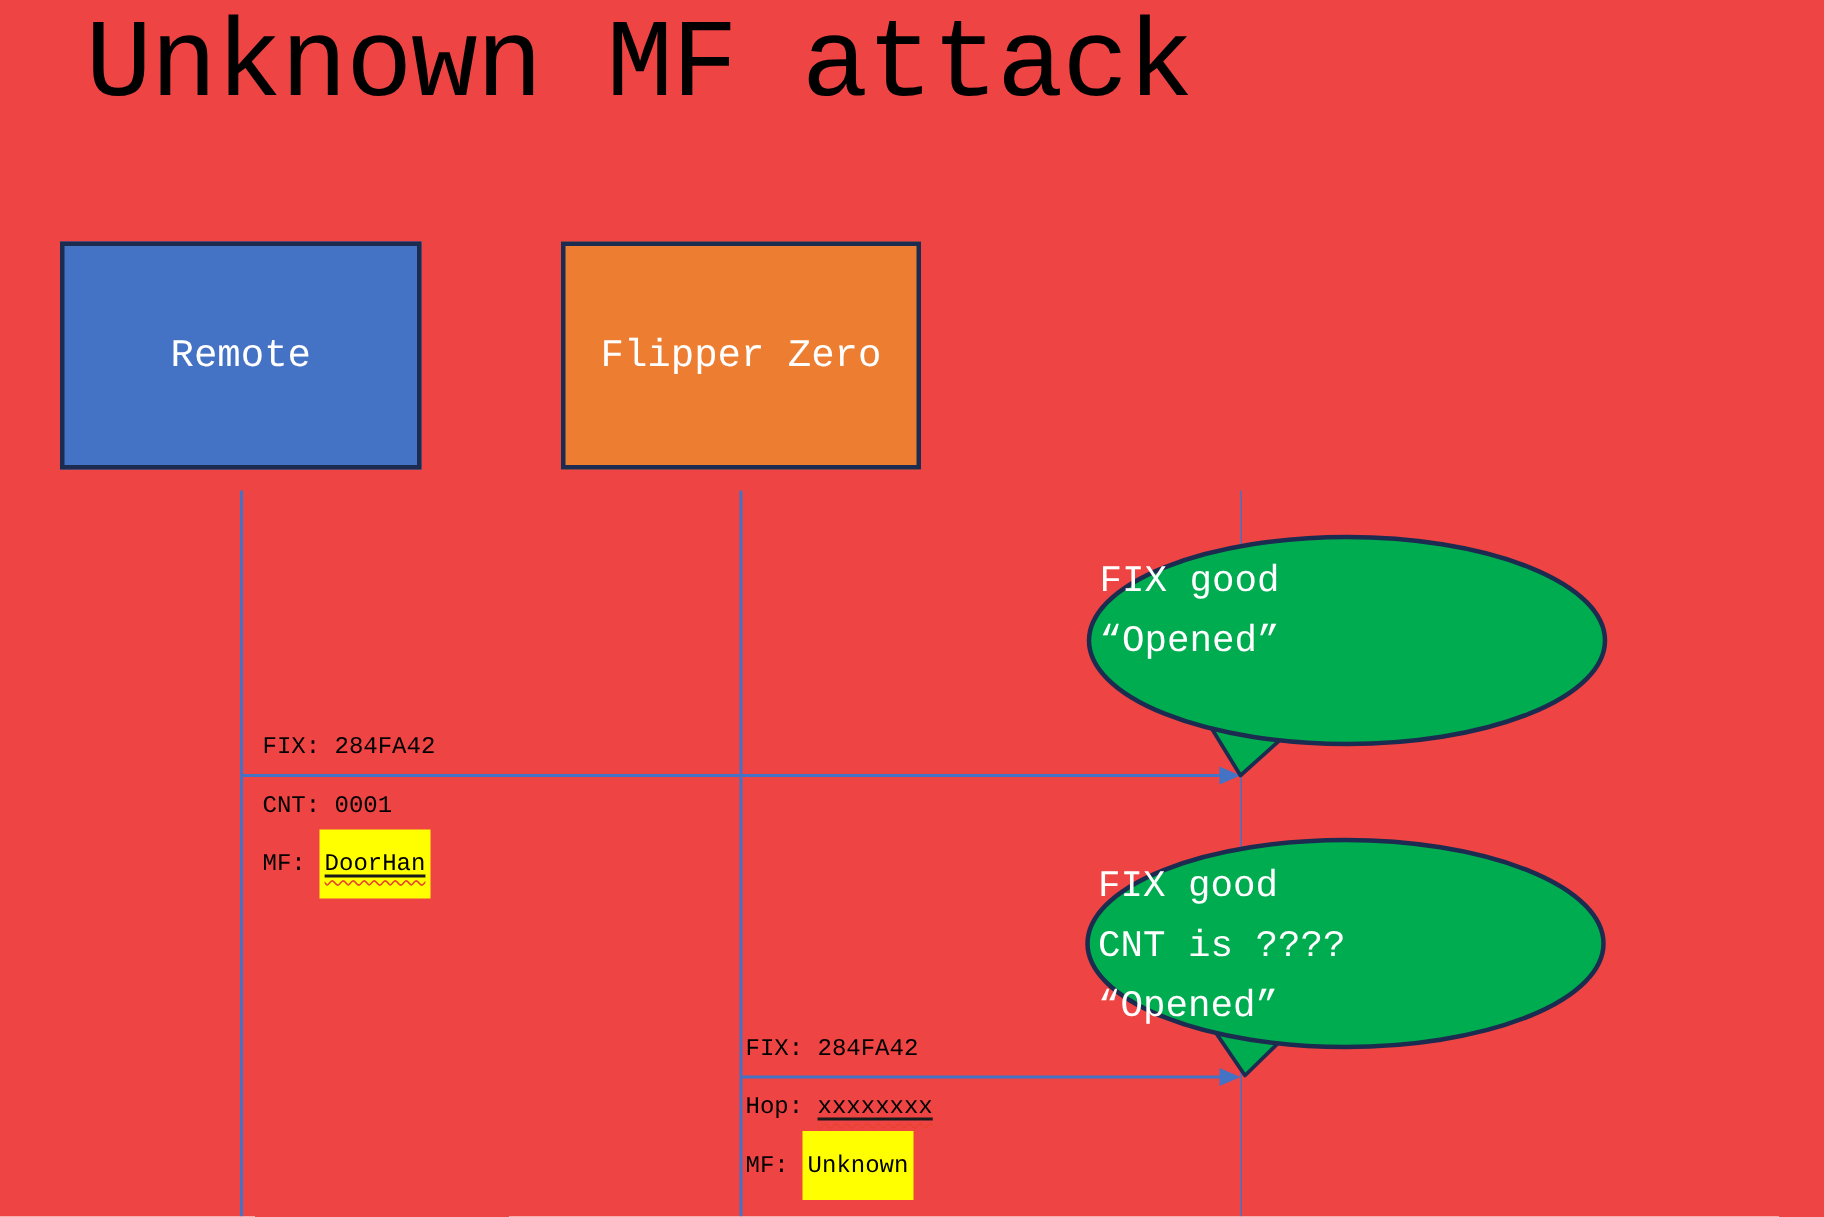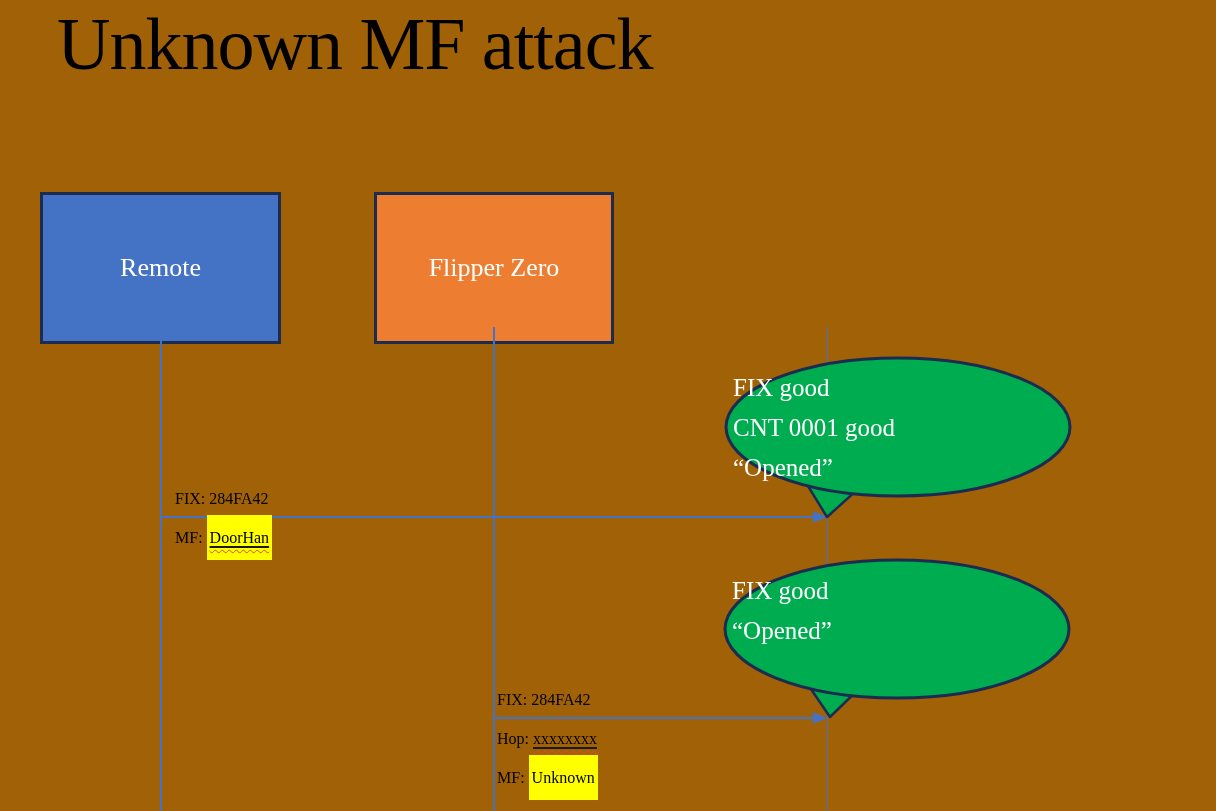--- a/index.html
+++ b/index.html
@@ -1,27 +1,27 @@
 <!DOCTYPE html>
 <html><head>
 <meta charset="utf-8">
 <style>
   html,body { margin:0; padding:0; background:#ffffff; }
   .slide {
-    position:relative; width:1216px; height:811px; background:#a16207;
-    overflow:hidden; font-family:Liberation Serif, serif;
+    position:relative; width:1216px; height:811px; background:#ef4444;
+    overflow:hidden; font-family:Liberation Mono, monospace;
   }
   .slide-title {
     position:absolute; left:57px; top:2px; margin:0;
     font-size:74px; font-weight:300; letter-spacing:-1px; color:#000;
     white-space:nowrap;
   }
   
   .actor-box {
-    position:absolute; top:192px; height:152px; box-sizing:border-box;
+    position:absolute; top:161px; height:152px; box-sizing:border-box;
     border:3px solid #1c2b50; display:flex; align-items:center; justify-content:center;
     color:#ffffff; font-size:26px;
   }
   .actor-remote   { left:40px;  width:241px; background:#4472c4; }
   .actor-flipper  { left:374px; width:240px; background:#ed7d31;align-items:center; }
   .actor-receiver { left:708px; width:239px; background:#00ac50; }
   
   .lifeline {
     position:absolute; top:327px; height:484px; width:1.5px; background:#4472c4;
   }
@@ -86,41 +86,42 @@
   <div class="lifeline lifeline-receiver"></div>
 
   <div class="msg-line msg-line-1"></div>
   <div class="arrow-head arrow-head-1"></div>
 
   <div class="msg-line msg-line-2"></div>
   <div class="arrow-head arrow-head-2"></div>
 
   <div class="msg-label msg-label-1">
     <div><span>FIX: 284FA42</span></div>
+    <div><span>CNT: 0001</span></div>
     <div><span>MF: </span><span class="hl"><span class="sq"><span class="ul">DoorHan</span></span></span></div>
   </div>
 
   <div class="msg-label msg-label-2">
     <div><span>FIX: 284FA42</span></div>
     <div><span>Hop: </span><span class="sq"><span class="ul">xxxxxxxx</span></span></div>
     <div><span>MF: </span><span class="hl">Unknown</span></div>
   </div>
 
   <svg class="bubble-svg bubble-svg-1" width="392" height="175" viewBox="0 0 392 175">
     <path d="M100,123 L127,167 L167,131 Z" fill="#00ac50" stroke="#1c2b50" stroke-width="2.5" stroke-linejoin="round"></path>
     <ellipse cx="198" cy="77" rx="172" ry="69" fill="#00ac50" stroke="#1c2b50" stroke-width="3"></ellipse>
   </svg>
   <div class="bubble-text bubble-text-1">
     <div>FIX good</div>
-    <div>CNT 0001 good</div>
     <div>“Opened”</div>
   </div>
 
   <svg class="bubble-svg bubble-svg-2" width="392" height="175" viewBox="0 0 392 175">
     <path d="M100,122 L130,166 L167,130 Z" fill="#00ac50" stroke="#1c2b50" stroke-width="2.5" stroke-linejoin="round"></path>
     <ellipse cx="197" cy="78" rx="172" ry="69" fill="#00ac50" stroke="#1c2b50" stroke-width="3"></ellipse>
   </svg>
   <div class="bubble-text bubble-text-2">
     <div>FIX good</div>
+    <div>CNT is ????</div>
     <div>“Opened”</div>
   </div>
 
 </div>
 
 </body></html>

